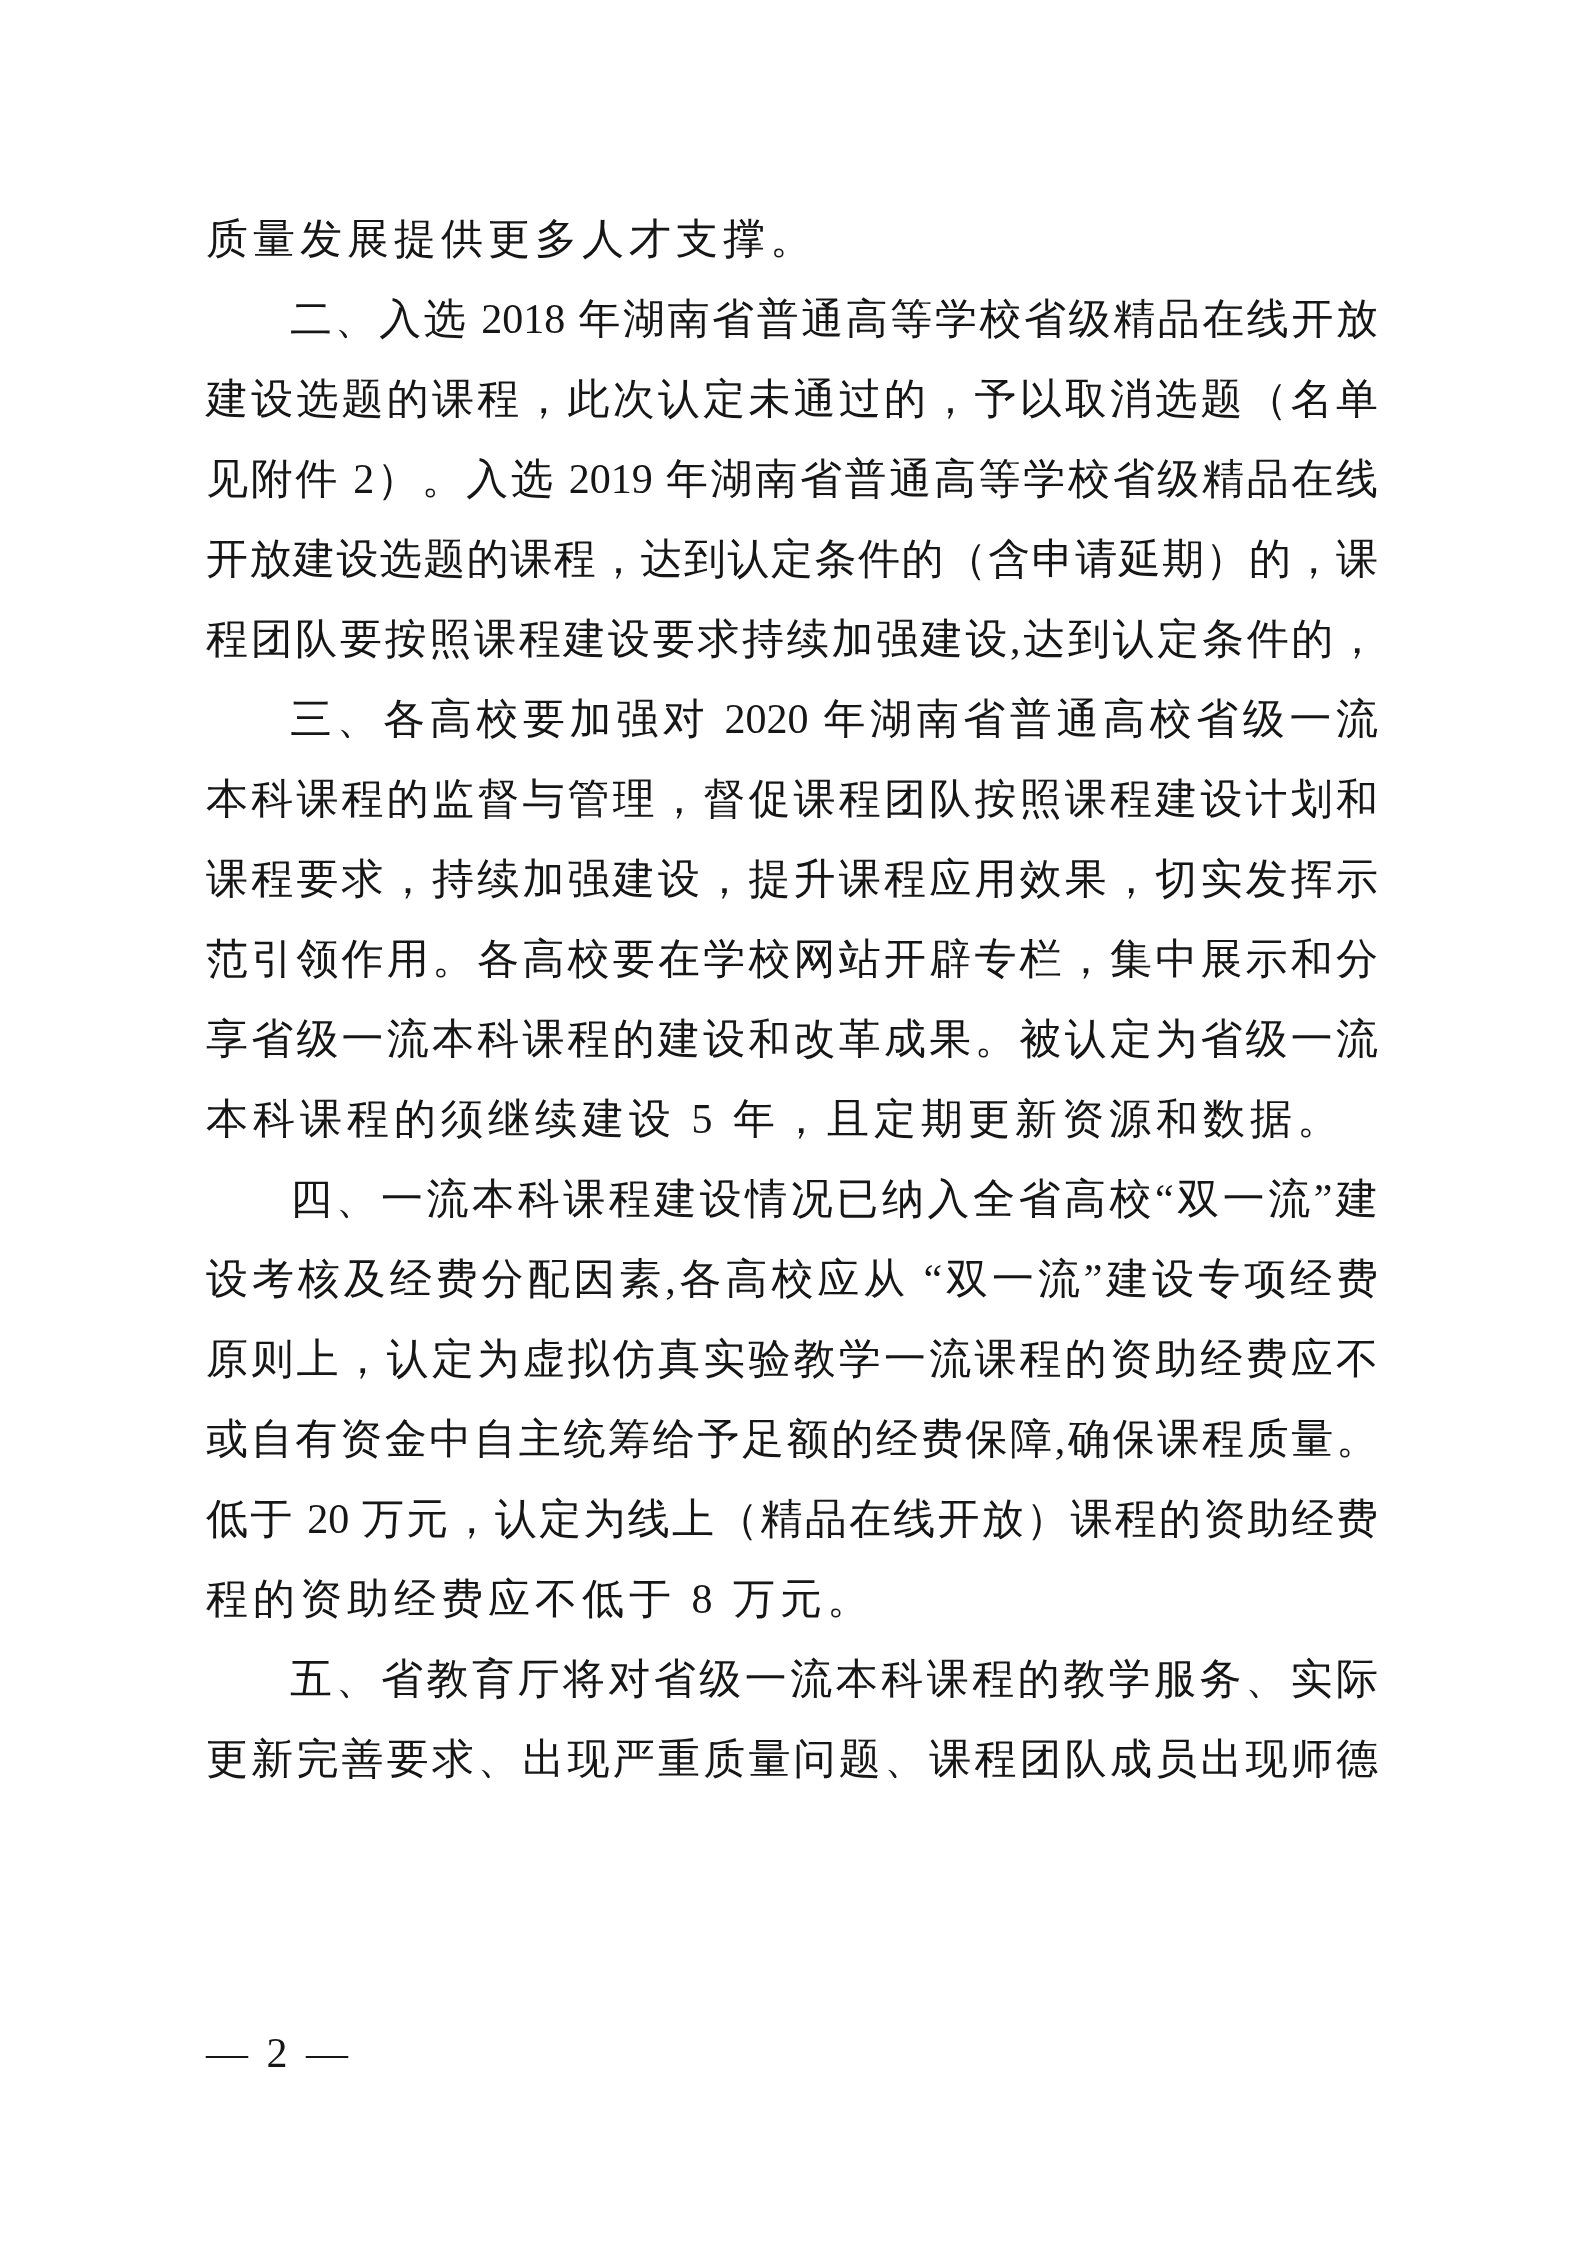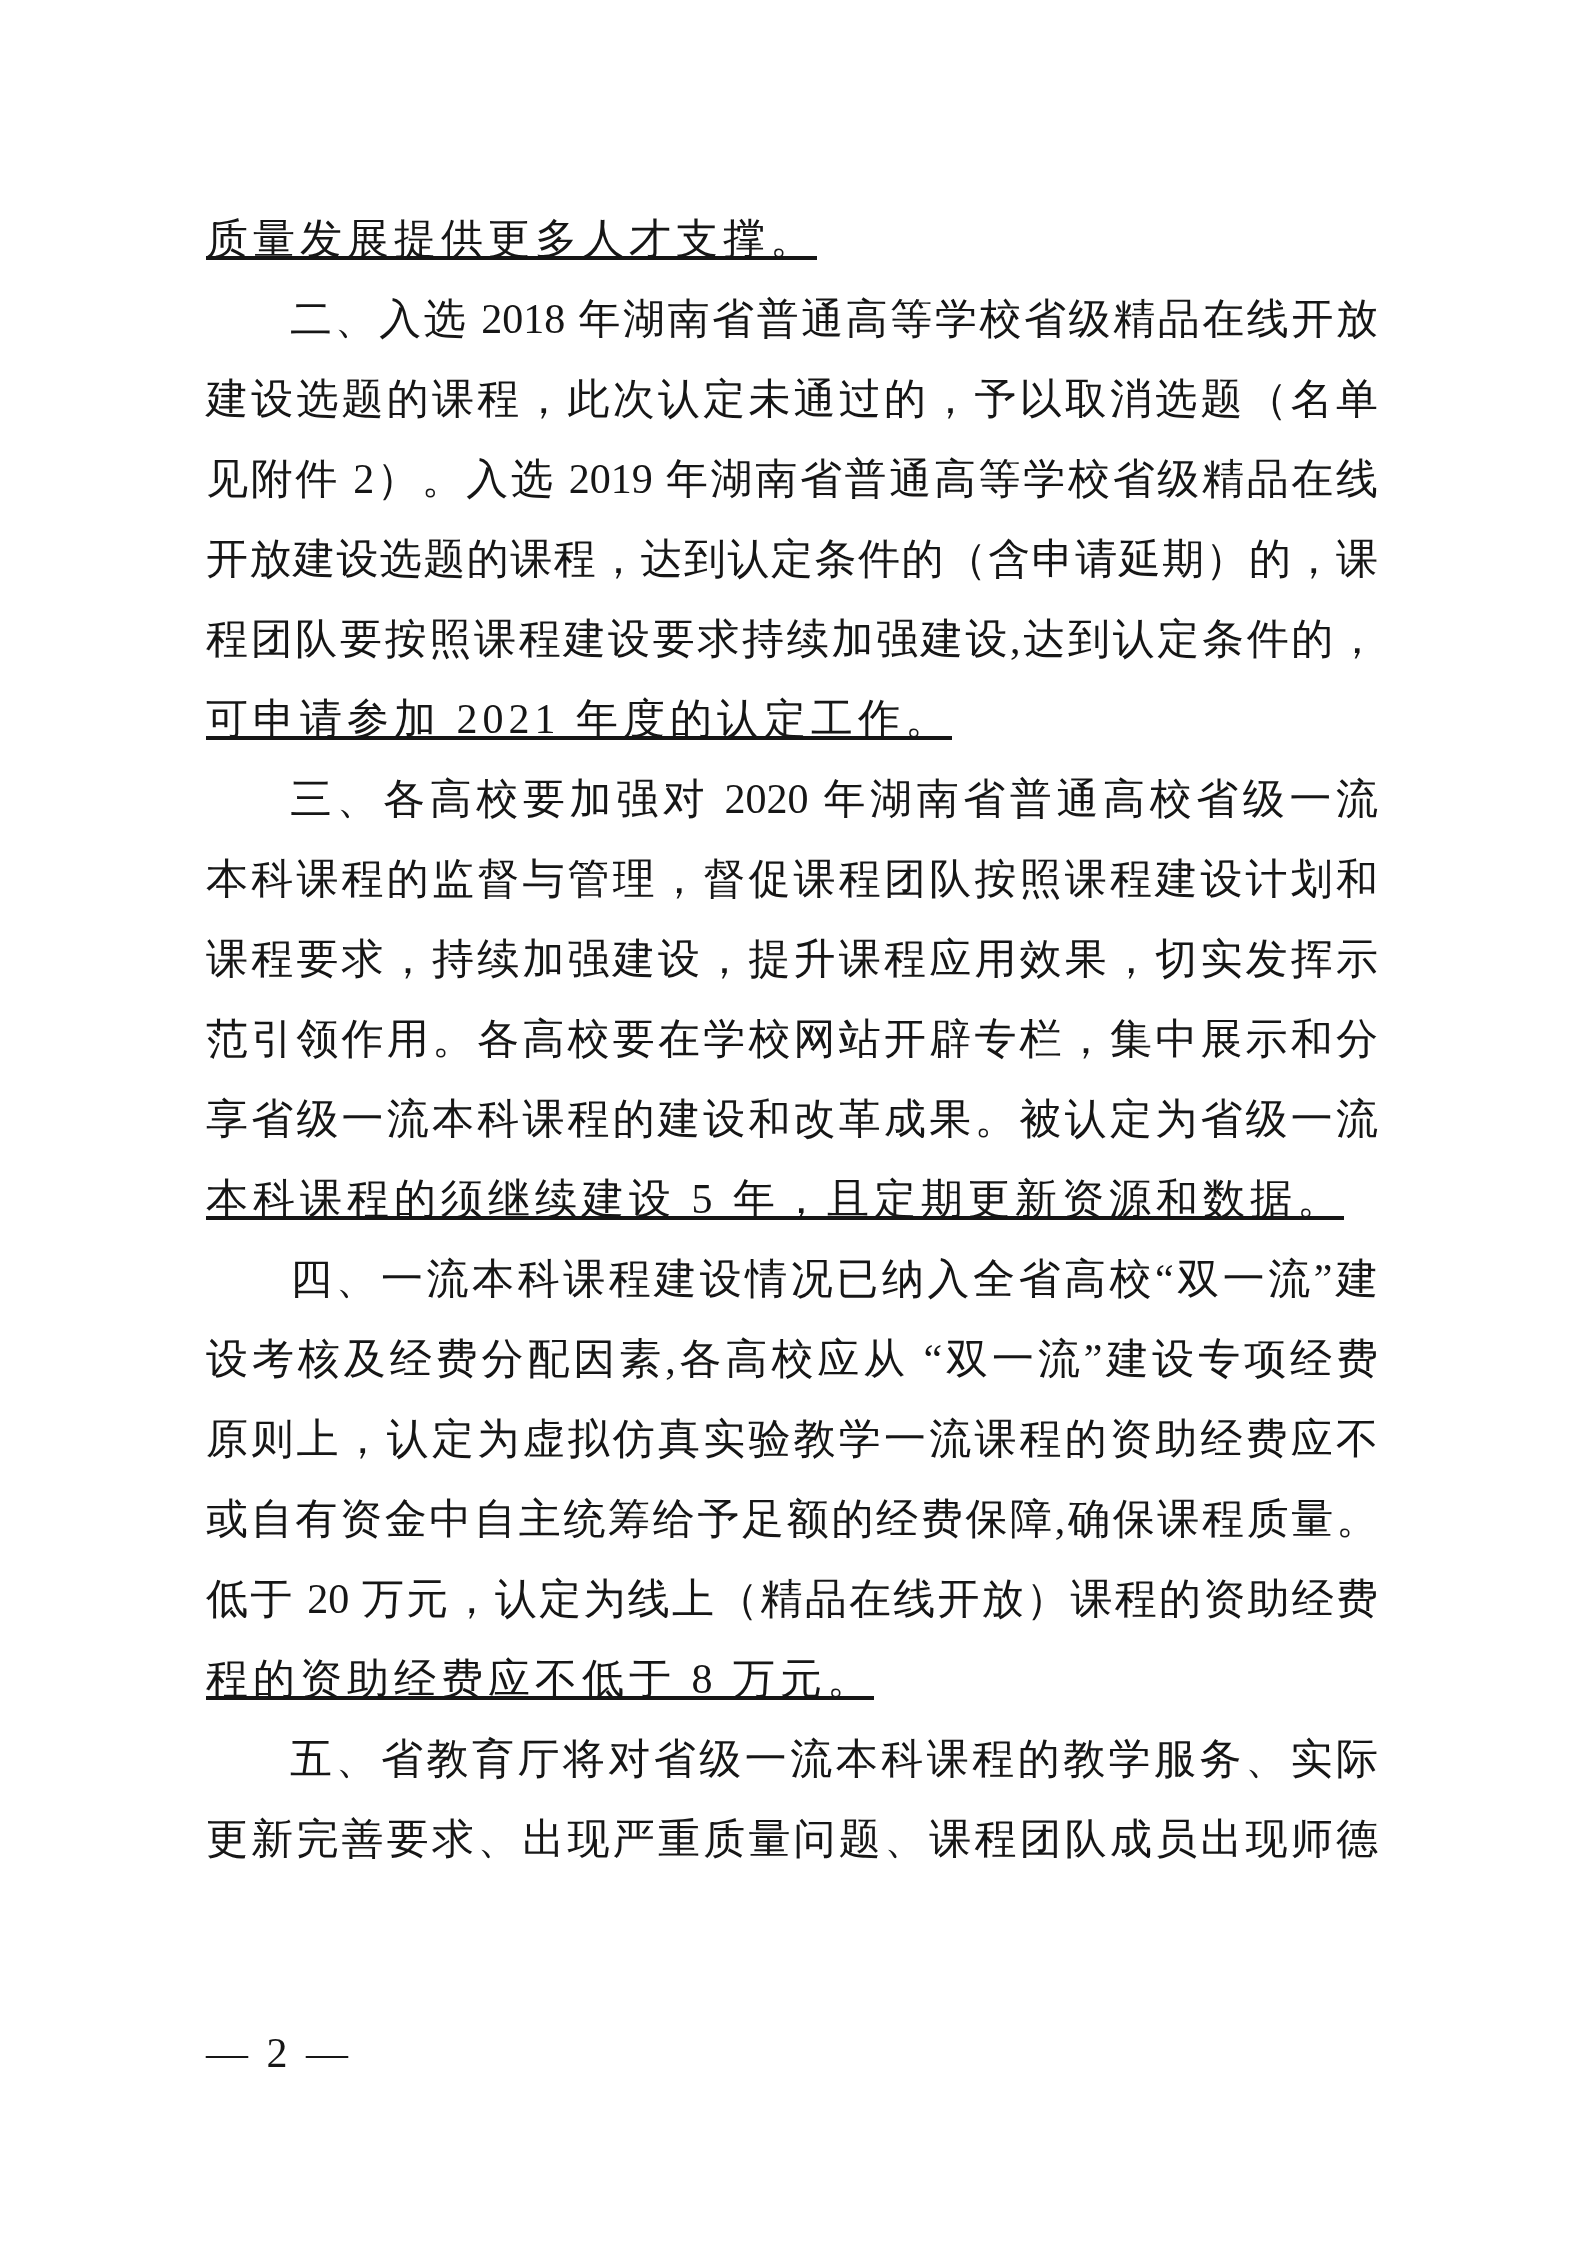--- a/index.html
+++ b/index.html
@@ -31,21 +31,20 @@
   
   .full {
     text-align: justify;
     text-align-last: justify;
   }
   
   .last {
     text-align: right;
     text-align-last: left;
     letter-spacing: 5px;
-    text-decoration: underline;
   }
   
   .ind {
     text-indent: 84px;
   }
   .page-number {
     position: absolute;
     left: 206px;
     top: 2030px;
     font-size: 42px;
@@ -59,21 +58,20 @@
 <body>
 
 <div class="page">
   <div class="text-block">
     <div class="line last">质量发展提供更多人才支撑。</div>
     <div class="line full ind">二、入选 2018 年湖南省普通高等学校省级精品在线开放</div>
     <div class="line full">建设选题的课程，此次认定未通过的，予以取消选题（名单</div>
     <div class="line full">见附件 2）。入选 2019 年湖南省普通高等学校省级精品在线</div>
     <div class="line full">开放建设选题的课程，达到认定条件的（含申请延期）的，课</div>
     <div class="line full">程团队要按照课程建设要求持续加强建设,达到认定条件的，</div>
-    <div class="line last">可申请参加 2021 年度的认定工作。</div>
     <div class="line full ind">三、各高校要加强对 2020 年湖南省普通高校省级一流</div>
     <div class="line full">本科课程的监督与管理，督促课程团队按照课程建设计划和</div>
     <div class="line full">课程要求，持续加强建设，提升课程应用效果，切实发挥示</div>
     <div class="line full">范引领作用。各高校要在学校网站开辟专栏，集中展示和分</div>
     <div class="line full">享省级一流本科课程的建设和改革成果。被认定为省级一流</div>
     <div class="line last">本科课程的须继续建设 5 年，且定期更新资源和数据。</div>
     <div class="line full ind">四、一流本科课程建设情况已纳入全省高校“双一流”建</div>
     <div class="line full">设考核及经费分配因素,各高校应从 “双一流”建设专项经费</div>
     <div class="line full">原则上，认定为虚拟仿真实验教学一流课程的资助经费应不</div>
     <div class="line full">或自有资金中自主统筹给予足额的经费保障,确保课程质量。</div>

